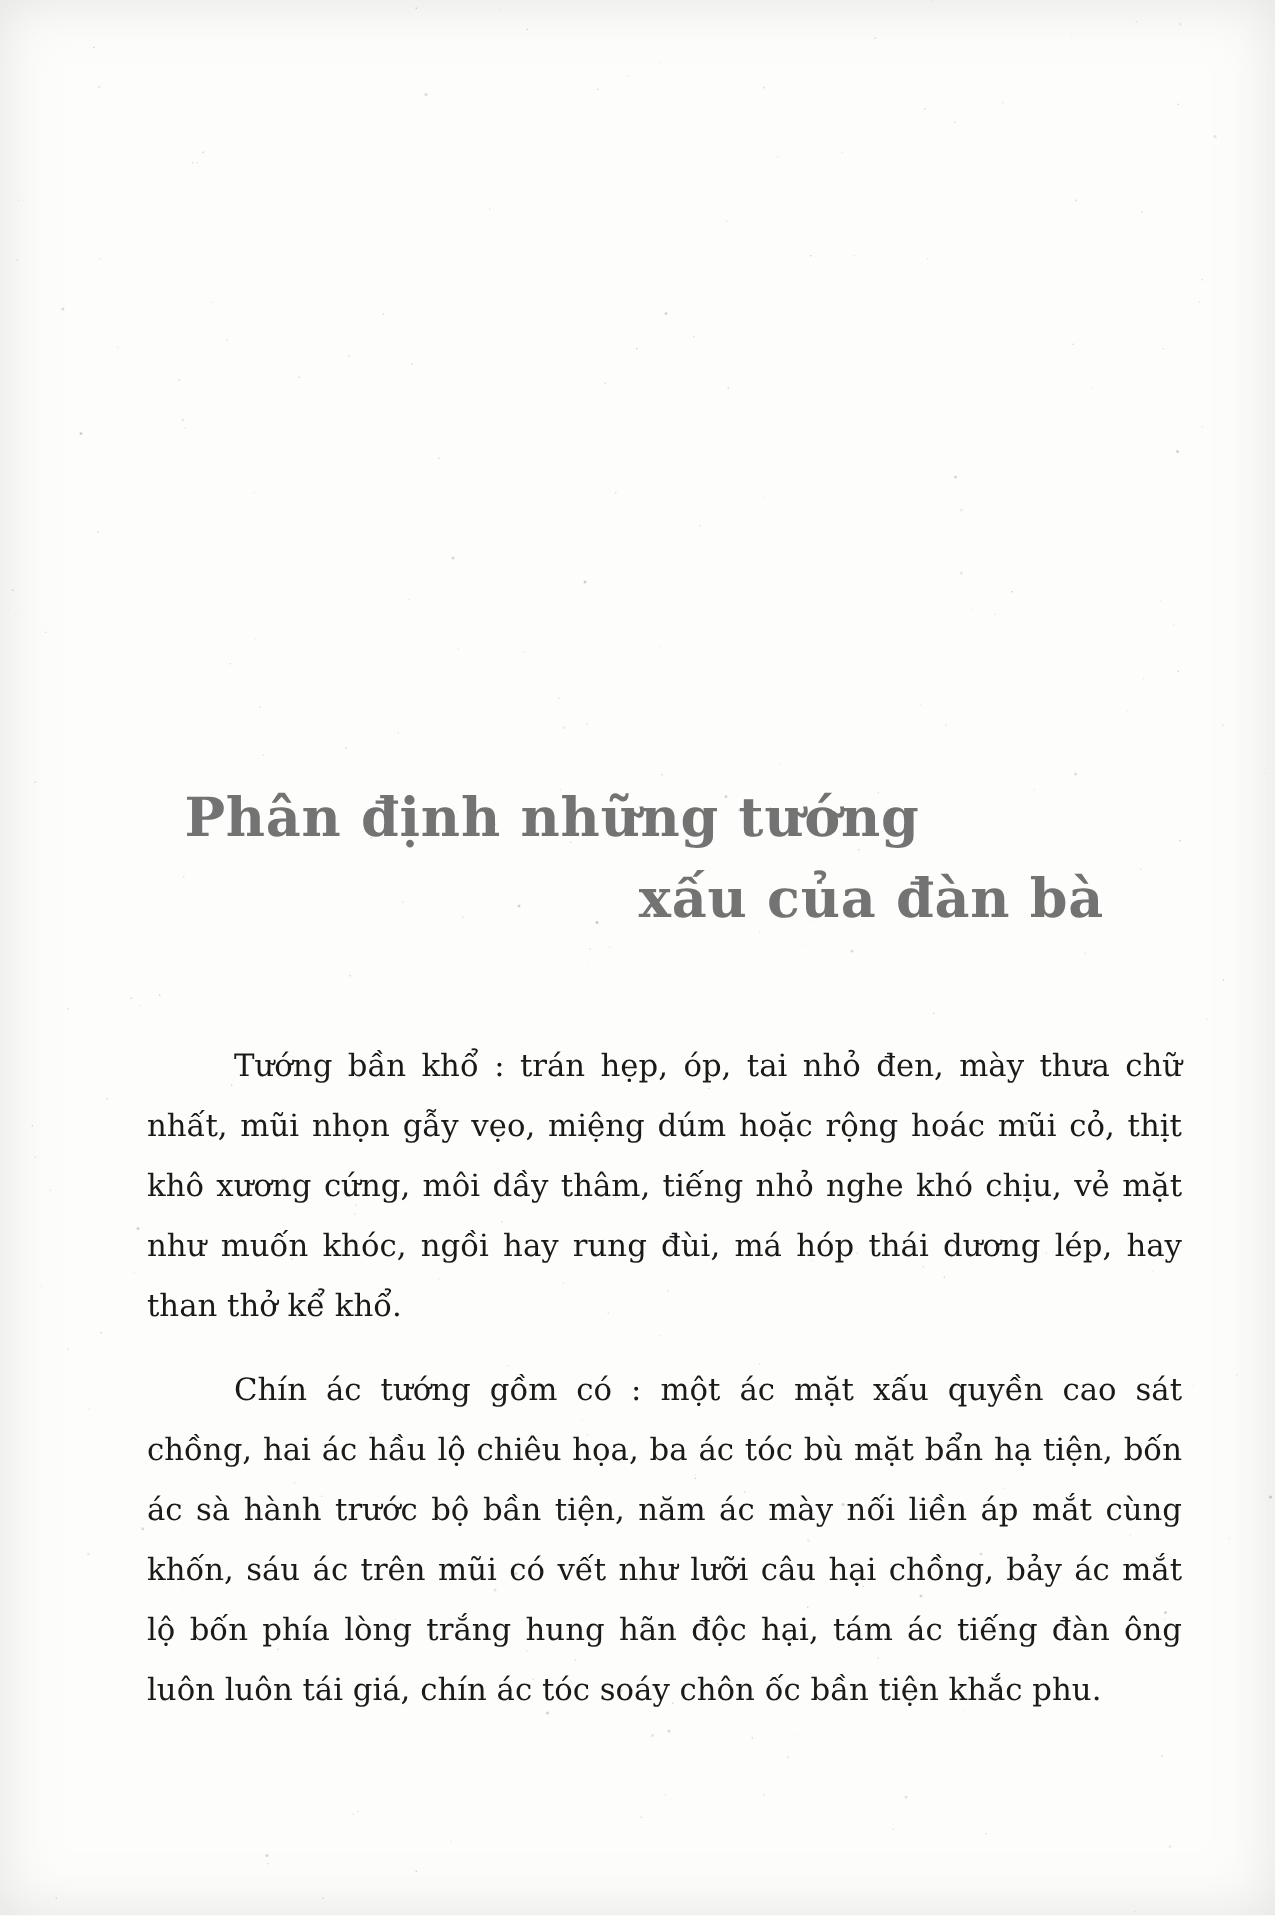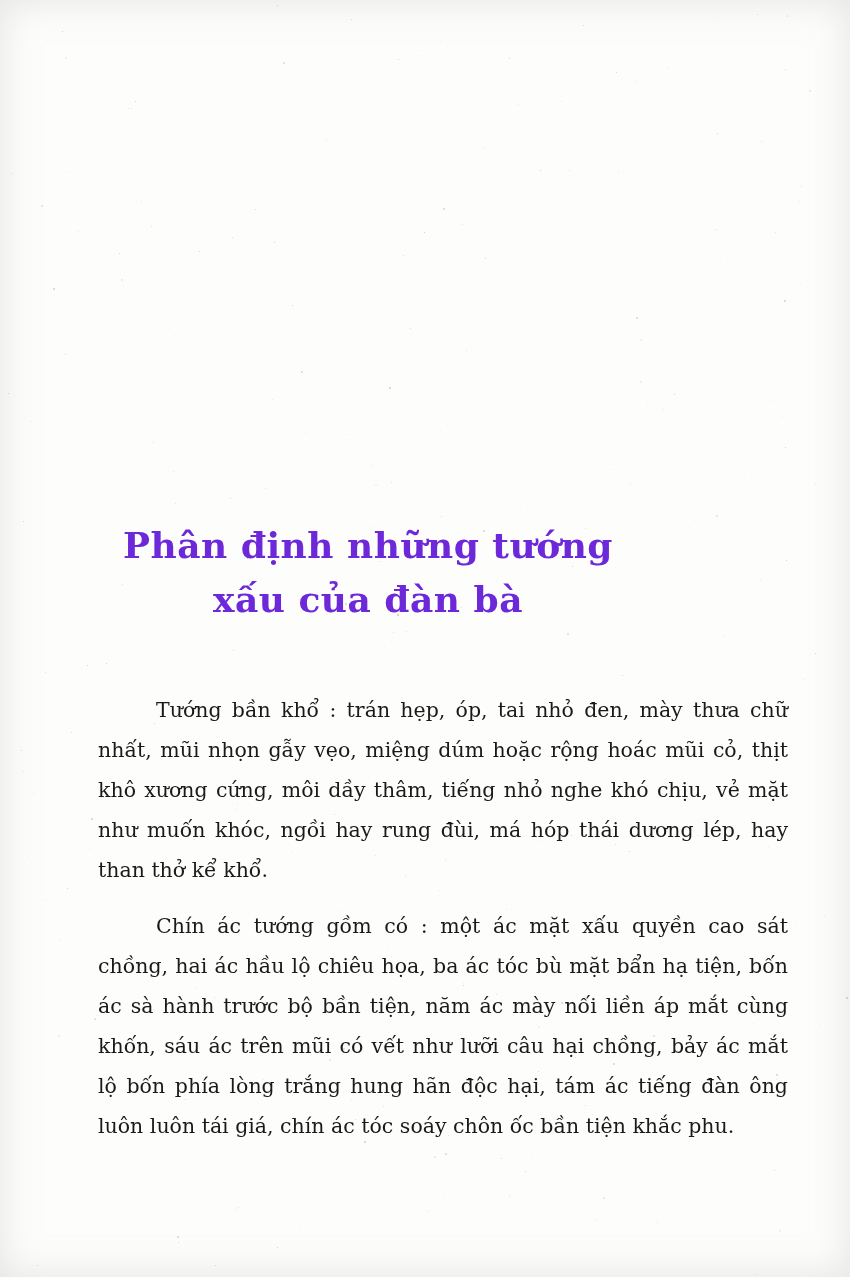--- a/index.html
+++ b/index.html
@@ -60,25 +60,26 @@
   .chapter-title {
     position: absolute;
     top: 518px;
     left: 0;
     width: 736px;
     text-align: center;
     font-family: "DejaVu Serif", serif;
     font-weight: bold;
     font-size: 36px;
     line-height: 54px;
-    color: #6d28d9;
+    color: #737373;
     letter-spacing: .5px;
   }
   .chapter-title .line2 {
     display: block;
+    text-align: right;
   }
 
   .body-text {
     position: absolute;
     left: 98px;
     width: 690px;
     top: 690px;
     font-family: "DejaVu Serif", serif;
     font-size: 20.5px;
     line-height: 40px;

